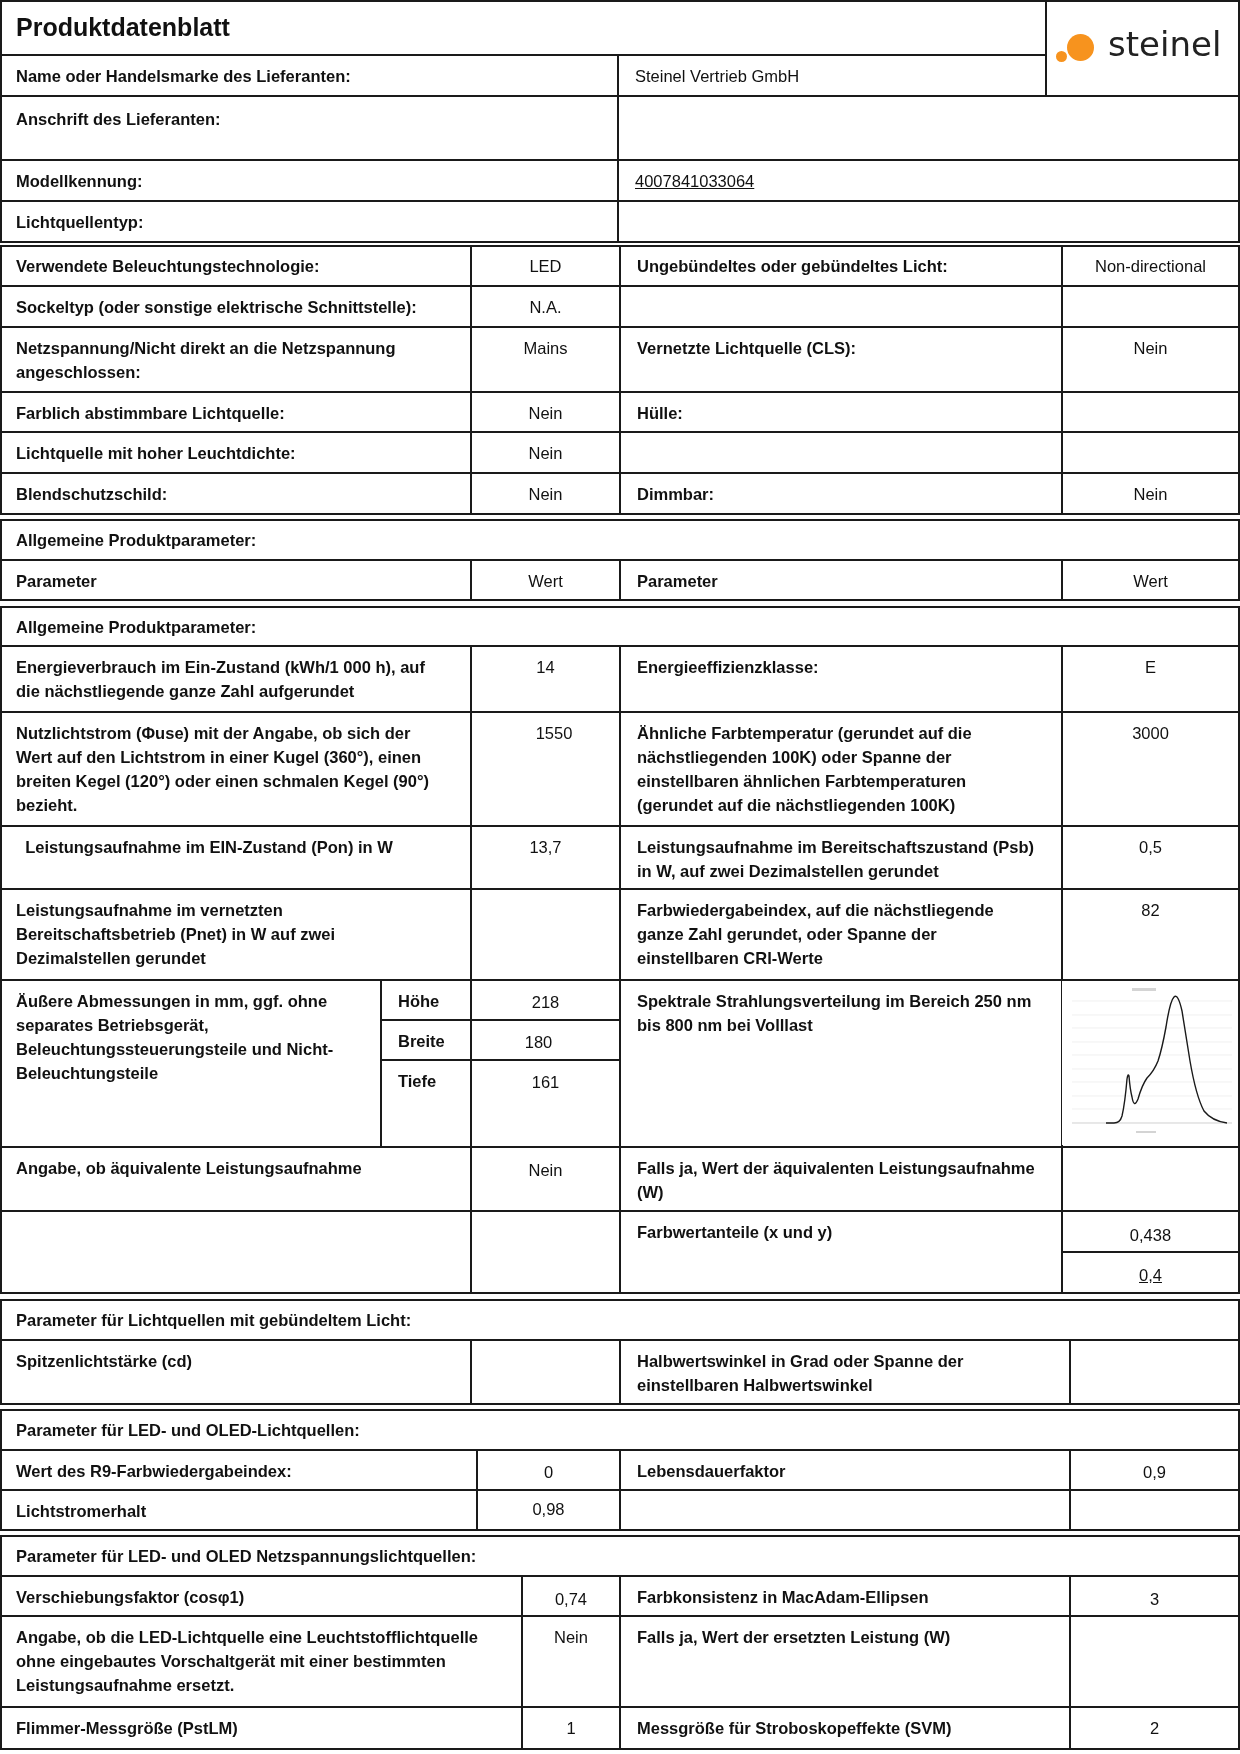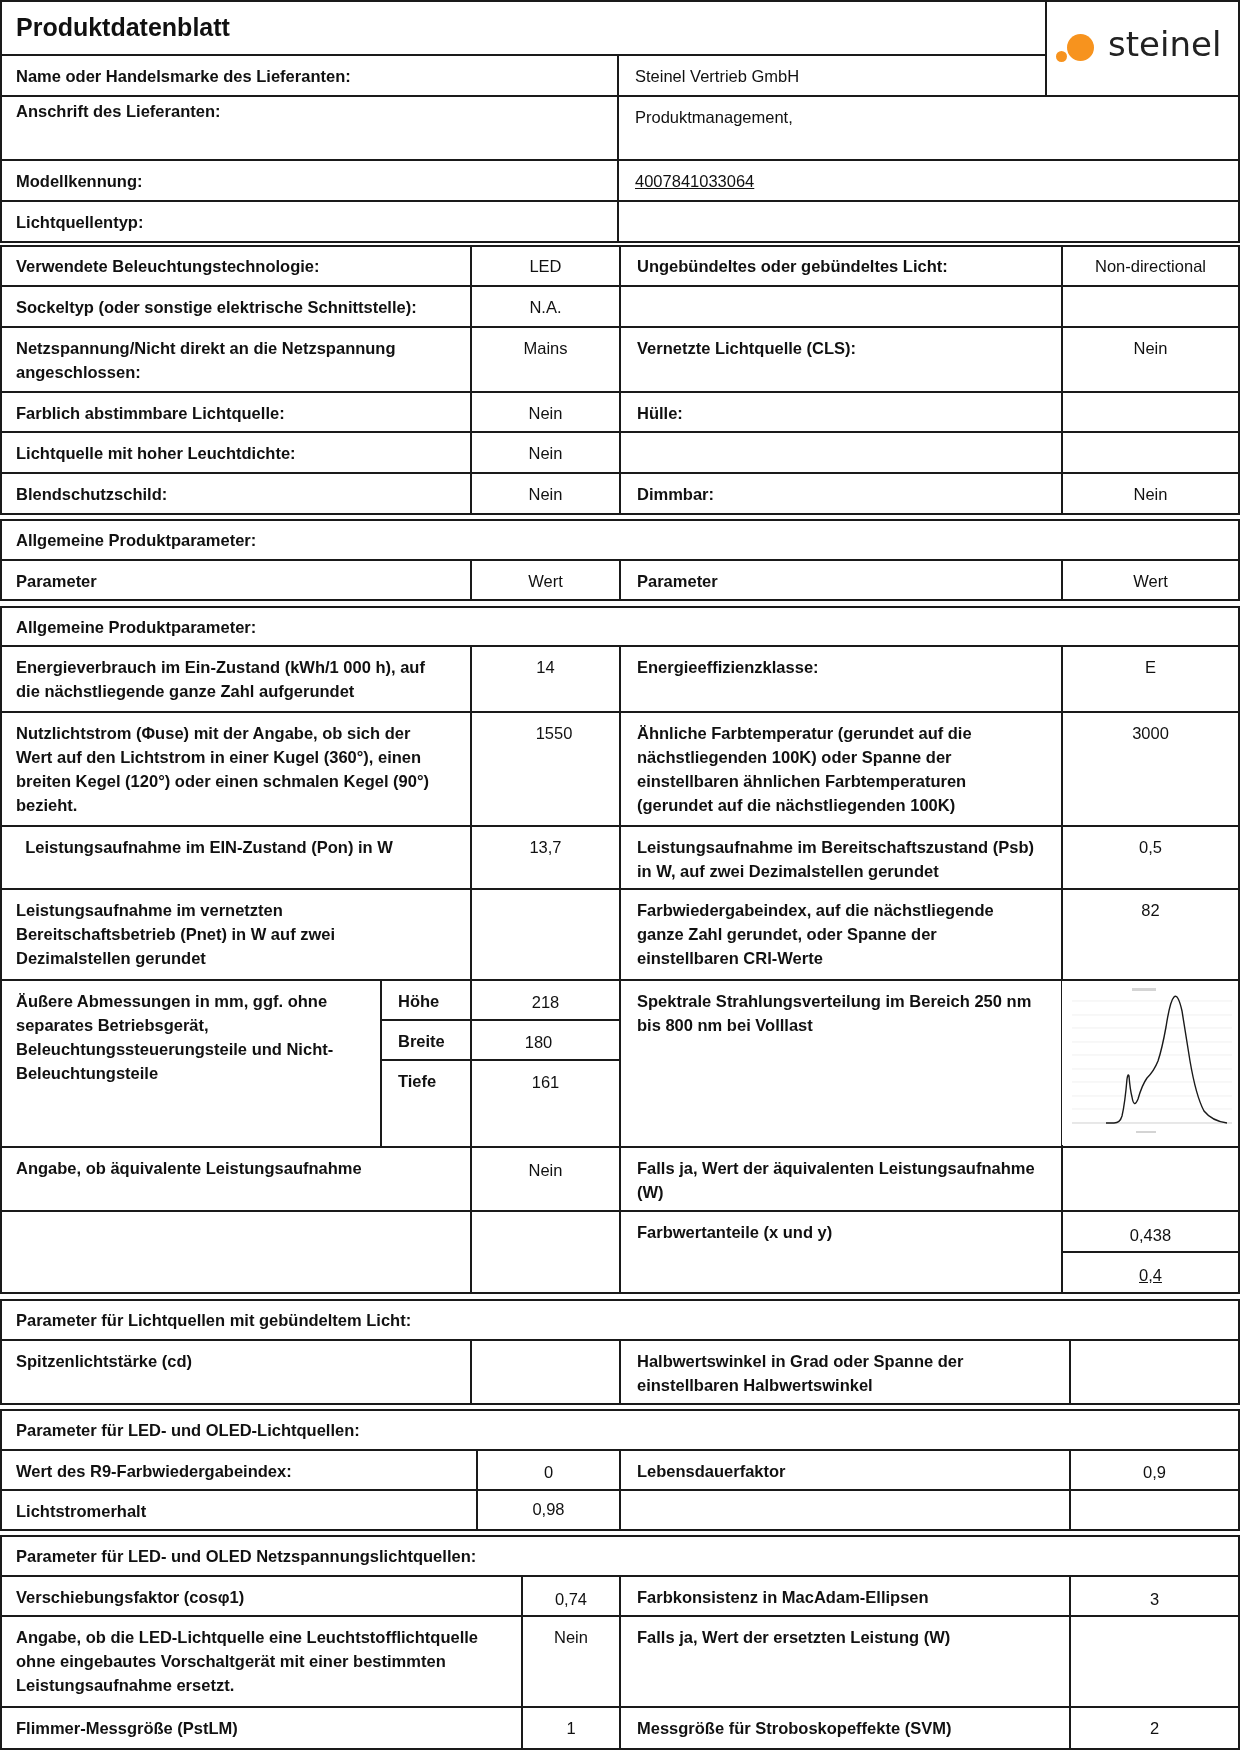--- a/index.html
+++ b/index.html
@@ -33,23 +33,22 @@
 
 <div class="logo">
   <span class="dot-s" style="background:#F7931E;"></span>
   <span class="dot-l" style="background:#F7931E;"></span>
   <span class="logo-text">steinel</span>
 </div>
 
 <div class="cell b" style="left:0;top:57px;width:615px;">Name oder Handelsmarke des Lieferanten:</div>
 <div class="cell" style="left:619px;top:57px;width:420px;">Steinel Vertrieb GmbH</div>
 
-<div class="cell b" style="left:0;top:92px;width:615px;">Anschrift des Lieferanten:</div>
+<div class="cell b" style="left:0;top:100px;width:615px;">Anschrift des Lieferanten:</div>
 <div class="cell" style="left:619px;top:98px;width:620px;">
-  <div>Produktmanagement,</div>
 </div>
 
 <div class="cell b" style="left:0;top:162px;width:615px;">Modellkennung:</div>
 <div class="cell" style="left:619px;top:162px;width:620px;text-decoration:underline;">4007841033064</div>
 
 <div class="cell b" style="left:0;top:203px;width:615px;">Lichtquellentyp:</div>
 <div class="cell" style="left:619px;top:203px;width:620px;"></div>
 
 <div class="box" style="left:0;top:245px;width:1240px;height:270px;"></div>
 <div class="vl" style="left:470px;top:245px;height:270px;"></div>

